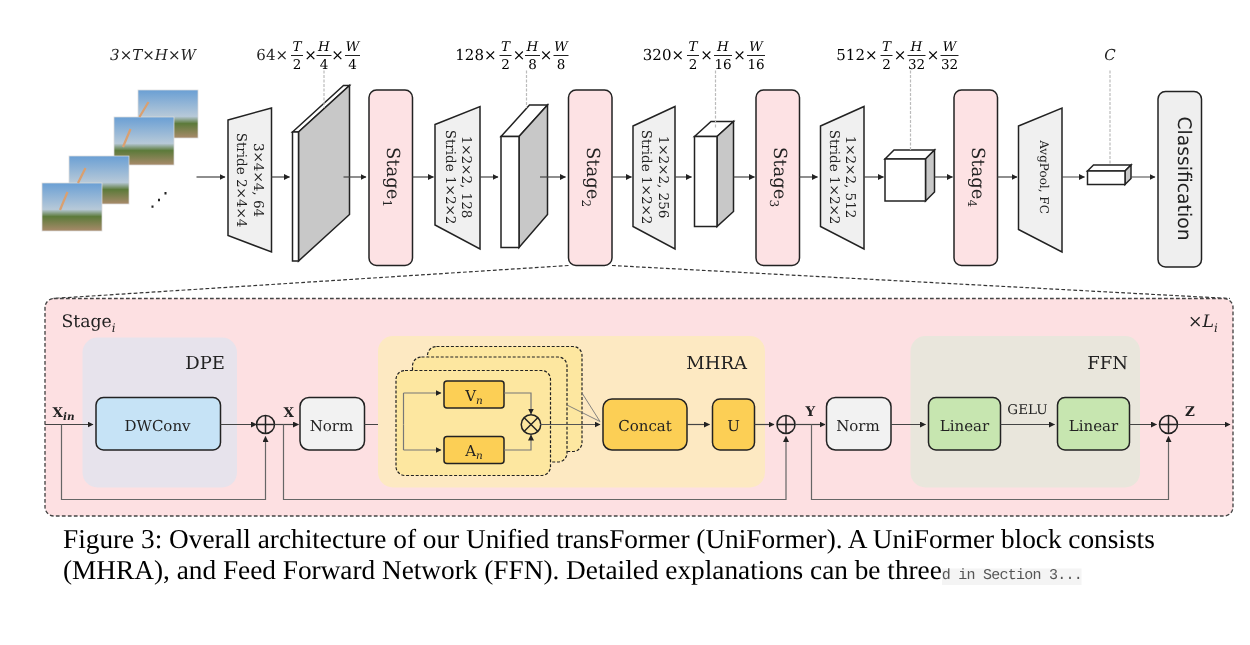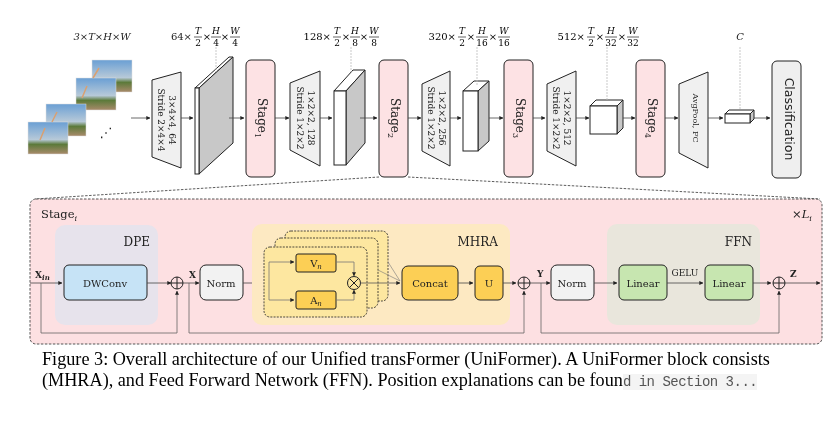--- a/index.html
+++ b/index.html
@@ -1,20 +1,20 @@
 <!DOCTYPE html>
 <html><head>
 <meta charset="utf-8">
 <style>
   html,body{margin:0;padding:0;background:#fff;}
   body{width:833px;height:430px;position:relative;overflow:hidden;font-family:"DejaVu Serif",serif;}
   svg{position:absolute;left:0;top:0;}
   .caption{position:absolute;left:14px;top:349px;width:810px;font-family:"Liberation Serif",serif;font-size:18.2px;line-height:21px;color:#000;text-align:justify;margin-left:28px;}
   .caption .line{display:block;white-space:nowrap;}
-  .caption .garbled{color:#555;font-family:"Liberation Mono",monospace;font-size:14px;letter-spacing:-0.5px;background:#f4f4f4;}
+  .caption .garbled{color:#555;font-family:"Liberation Mono",monospace;font-size:10px;letter-spacing:-0.5px;background:#f4f4f4;}
   text{font-family:"DejaVu Serif",serif;}
 </style>
 </head>
 <body>
 
 <svg width="833" height="345" viewBox="0 0 833 345" xmlns="http://www.w3.org/2000/svg">
   <defs>
     <marker id="arr" viewBox="0 0 6 6" refX="5.5" refY="3" markerWidth="5" markerHeight="5" orient="auto">
       <path d="M0,0 L6,3 L0,6 z" fill="#222"></path>
     </marker>
@@ -301,14 +301,14 @@
     <circle cx="779" cy="283" r="6" fill="none" stroke="#222" stroke-width="1"></circle>
     <line x1="773" y1="283" x2="785" y2="283" stroke="#222" stroke-width="1"></line>
     <line x1="779" y1="277" x2="779" y2="289" stroke="#222" stroke-width="1"></line>
   </g>
   <text x="790" y="277" font-size="9" font-weight="bold" fill="#222">Z</text>
   <line x1="785" y1="283" x2="820" y2="283" stroke="#444" stroke-width="0.8" marker-end="url(#arr)"></line>
 </svg>
 
 <div class="caption">
   <span class="line">Figure 3: Overall architecture of our Unified transFormer (UniFormer). A UniFormer block consists</span>
-  <span class="line"><span>(MHRA), and Feed Forward Network (FFN). Position explanations can be foun</span><span class="garbled">d in Section 3...</span></span>
+  <span class="line"><span>(MHRA), and Feed Forward Network (FFN). Detailed explanations can be three</span><span class="garbled">d in Section 3...</span></span>
 </div>
 
 </body></html>

